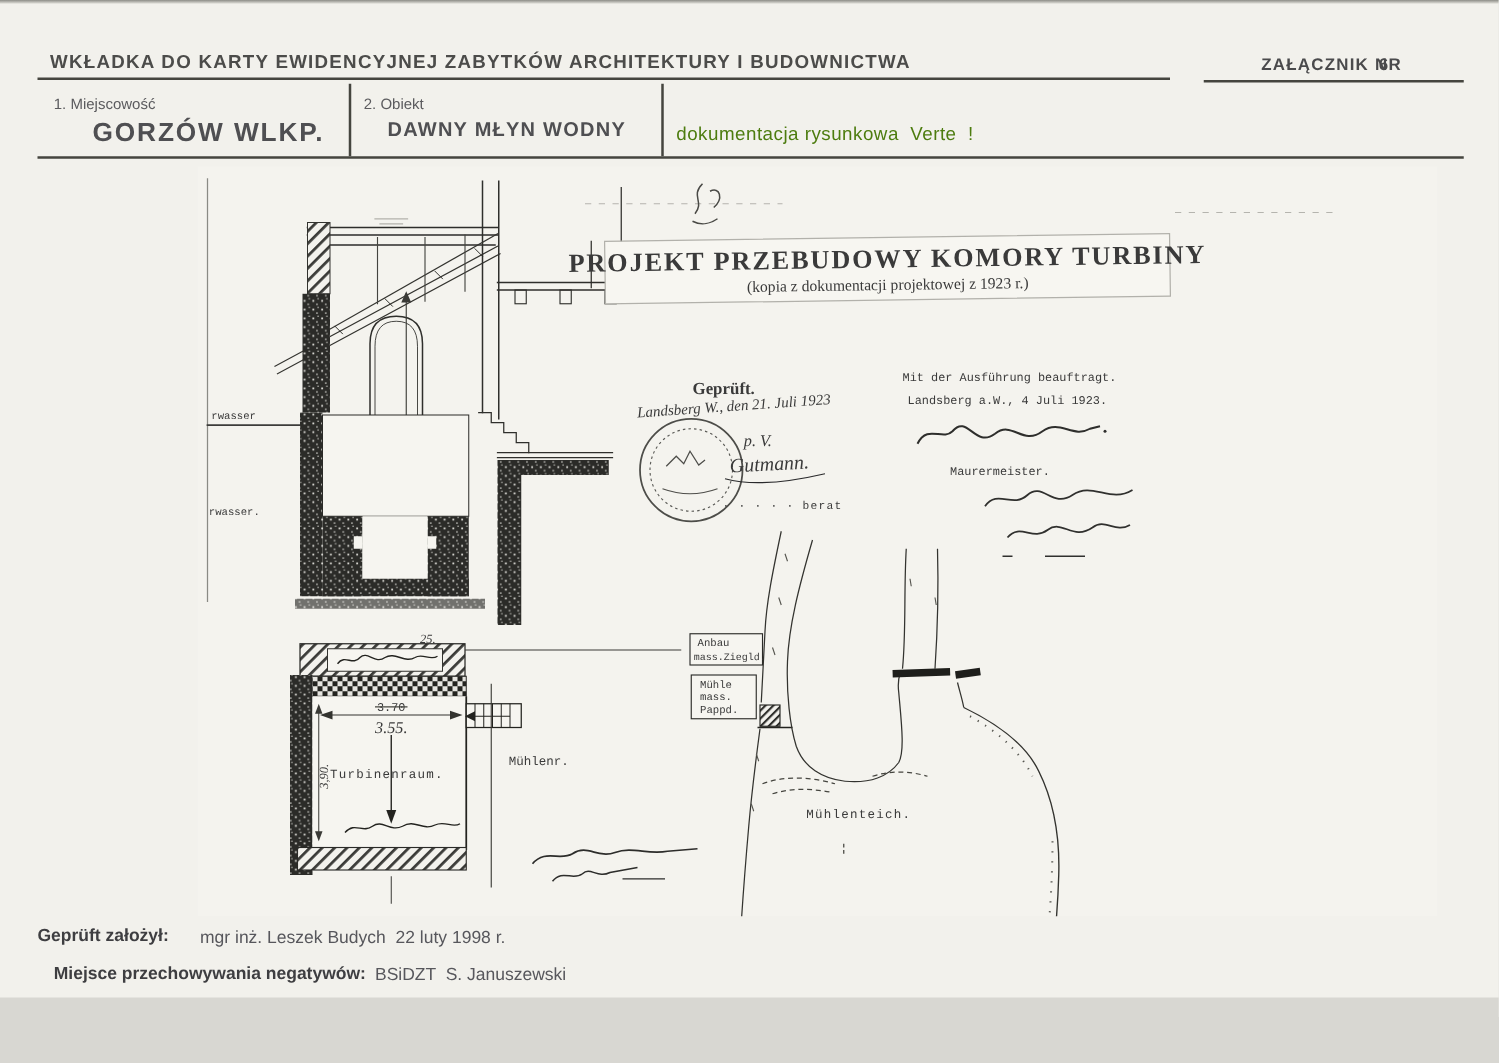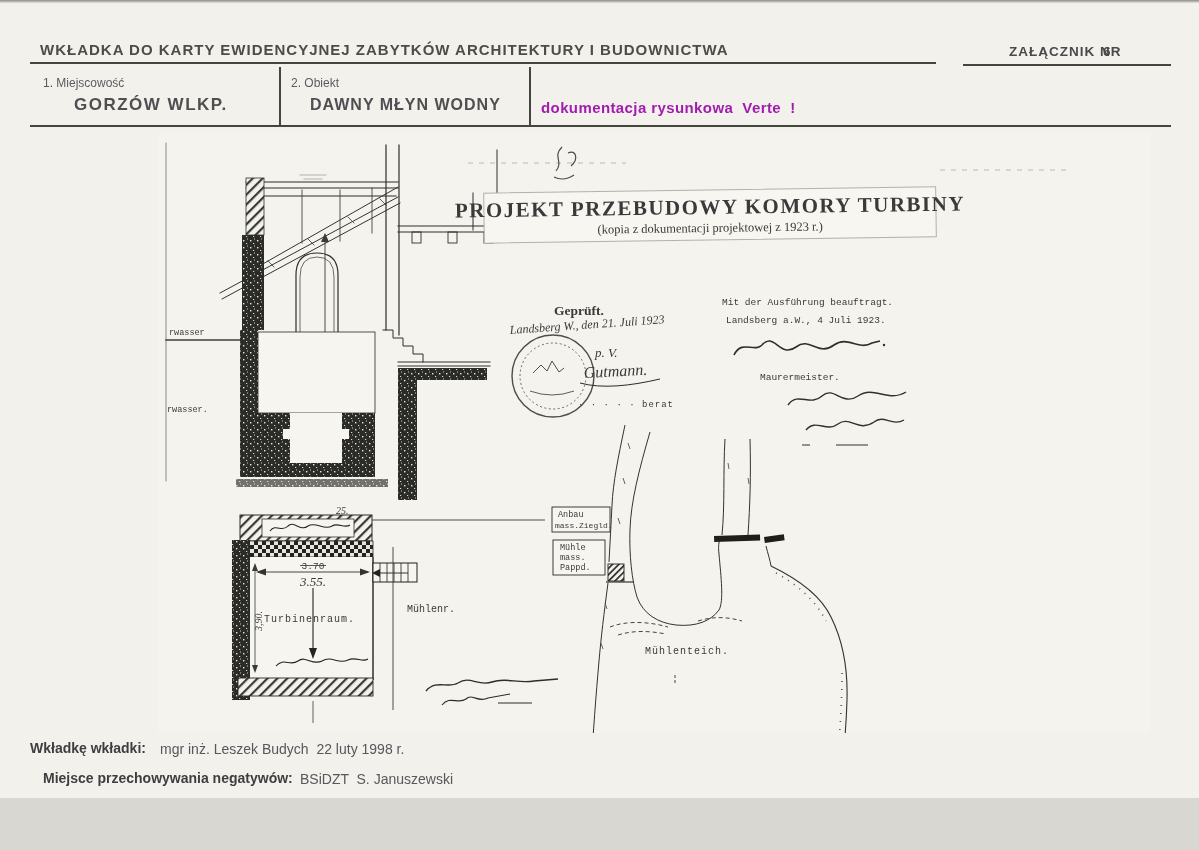--- a/index.html
+++ b/index.html
@@ -22,23 +22,23 @@
 
   
   .form-bottom { position:absolute; left:30px; top:125px; width:1141px; height:2px; background:#45453f; }
   .vsep { position:absolute; top:67px; width:2px; height:58px; background:#45453f; }
   .vsep1 { left:279px; } .vsep2 { left:529px; }
   .f-label { position:absolute; font-size:12px; color:#5b5b5e; }
   .f1-label { left:43px;  top:76px; }
   .f2-label { left:291px; top:76px; }
   .f3-label { left:541px; top:78px; }
   .f-value { position:absolute; font-weight:bold; color:#4f4f52; white-space:pre; }
-  .f1-value { left:74px;  top:95px; font-size:17px; letter-spacing:1.5px; }
+  .f1-value { left:74px;  top:95px; font-size:21px; letter-spacing:1.5px; }
   .f2-value { left:310px; top:96px; font-size:16px; letter-spacing:1px;text-align:center; }
-  .f3-value { left:541px; top:99px; font-size:15px; font-weight:bold; color:#a21caf; letter-spacing:.4px; }
+  .f3-value { left:541px; top:99px; font-size:15px; font-weight:normal; color:#4d7c0f; letter-spacing:.4px; }
 
   
   .drawing { position:absolute; left:158px; top:133px; width:992px; height:600px; }
 
   
   .ft-label { position:absolute; font-size:14px; font-weight:bold; color:#3e3e41; }
   .ft-value { position:absolute; font-size:14px; color:#57575c; white-space:pre; }
   .ft1-label { left:30px;  top:740px; }
   .ft1-value { left:160px; top:741px; }
   .ft2-label { left:43px;  top:770px; }
@@ -245,19 +245,19 @@
       <path d="M517,542 V552" stroke="#45453f" stroke-width="1" stroke-dasharray="3,2" fill="none"></path>
     </g>
 
     <g>
       <path d="M268,558 C278,546 290,556 300,550 C312,542 320,554 334,549 C348,544 360,551 376,548 L400,546" stroke="#2d2d2b" stroke-width="1.4" fill="none"></path>
       <path d="M284,572 C292,562 300,572 308,566 C314,560 320,570 330,565 L352,561" stroke="#2d2d2b" stroke-width="1.2" fill="none"></path>
       <path d="M340,570 H374" stroke="#2d2d2b" stroke-width="1" fill="none"></path>
     </g>
   </svg>
 
-  <div class="ft-label ft1-label">Wkładkę wkładki:</div>
+  <div class="ft-label ft1-label">Geprüft założył:</div>
   <div class="ft-value ft1-value">mgr inż. Leszek Budych  22 luty 1998 r.</div>
   <div class="ft-label ft2-label">Miejsce przechowywania negatywów:</div>
   <div class="ft-value ft2-value">BSiDZT  S. Januszewski</div>
 
   <div class="bottom-bar"></div>
 </div>
 
 </body></html>

